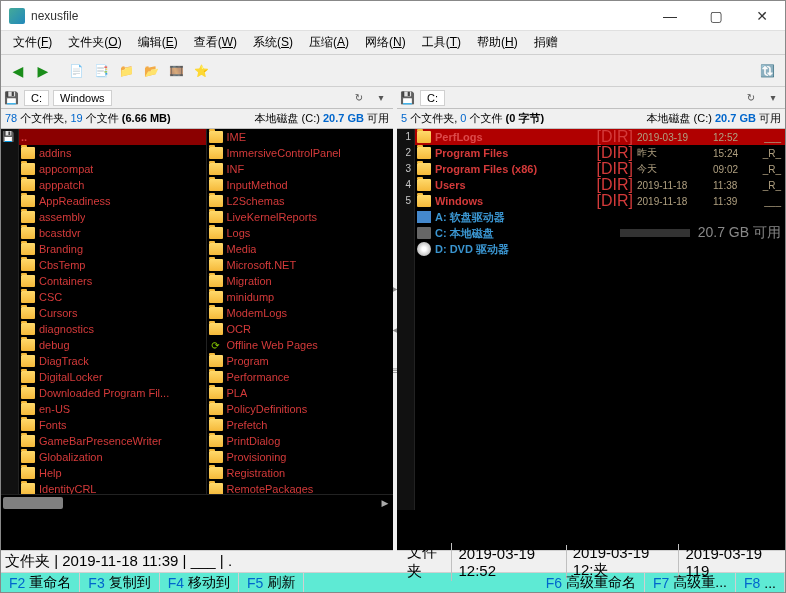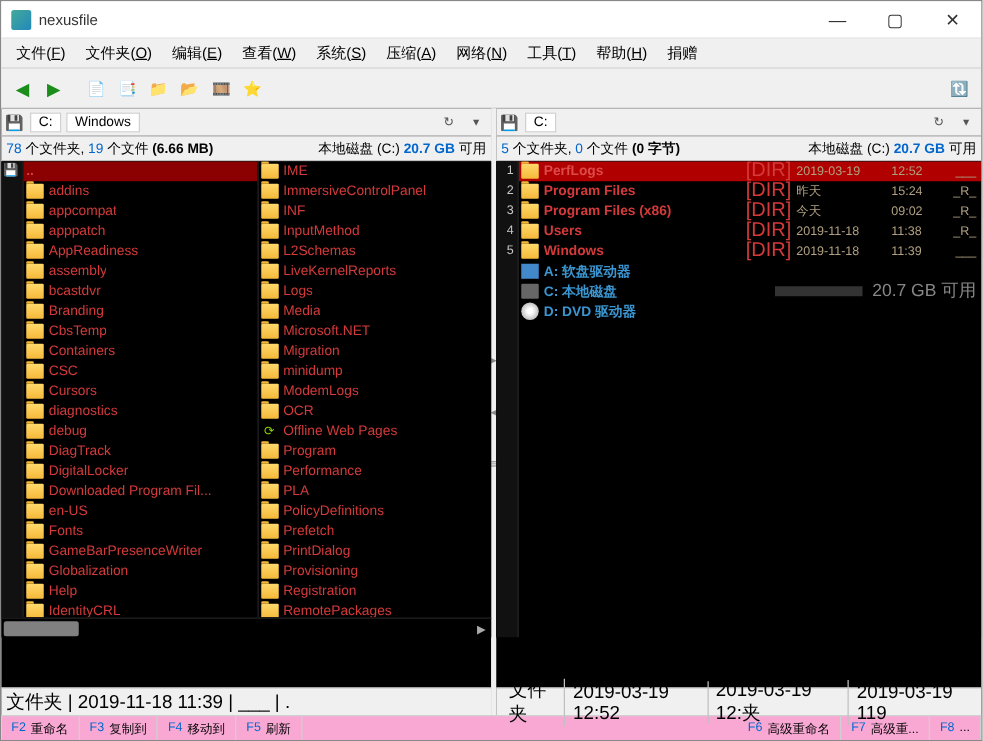--- a/index.html
+++ b/index.html
@@ -71,21 +71,21 @@
 .hscroll { height: 16px; background: #000; border-top: 1px solid #222; position: relative; }
 .hscroll .thumb { position: absolute; left: 2px; top: 2px; width: 60px; height: 12px; background: #808080; border-radius: 2px; }
 .hscroll .arrow { position: absolute; top: 0; width: 16px; height: 16px; color: #aaa; font-size: 9px; display: flex; align-items: center; justify-content: center; }
 .hscroll .arrow.l { left: -2px; }
 .hscroll .arrow.r { right: 0; }
 
 .bottominfo { height: 22px; background: #f0f0f0; display: flex; align-items: center; padding: 0 4px; font-size: 15px; border-top: 1px solid #d0d0d0; margin-top: 40px; }
 .bottominfo .bi-seg { padding: 0 6px; border-right: 1px solid #c0c0c0; }
 .bottominfo .bi-seg:last-child { border-right:none; }
 
-.fnbar { height: 20px; background: #f9a8d4; display: flex; align-items: stretch; font-size: 10px; border-top: 1px solid #d0d0d0; overflow: hidden; }
+.fnbar { height: 20px; background: #5eead4; display: flex; align-items: stretch; font-size: 14px; border-top: 1px solid #d0d0d0; overflow: hidden; }
 .fnbar .fn { padding: 2px 8px; border-right: 1px solid #d0d0d0; cursor: pointer; display: flex; align-items: center; }
 .fnbar .fn .key { color: #0066cc; margin-right: 4px; }
 .fnbar .gap { flex: 1; }
 
 
 .i-back { color:#1a8d1a; font-size:14px; }
 .i-fwd { color:#1a8d1a; font-size:14px; }
 </style>
 </head>
 <body>

